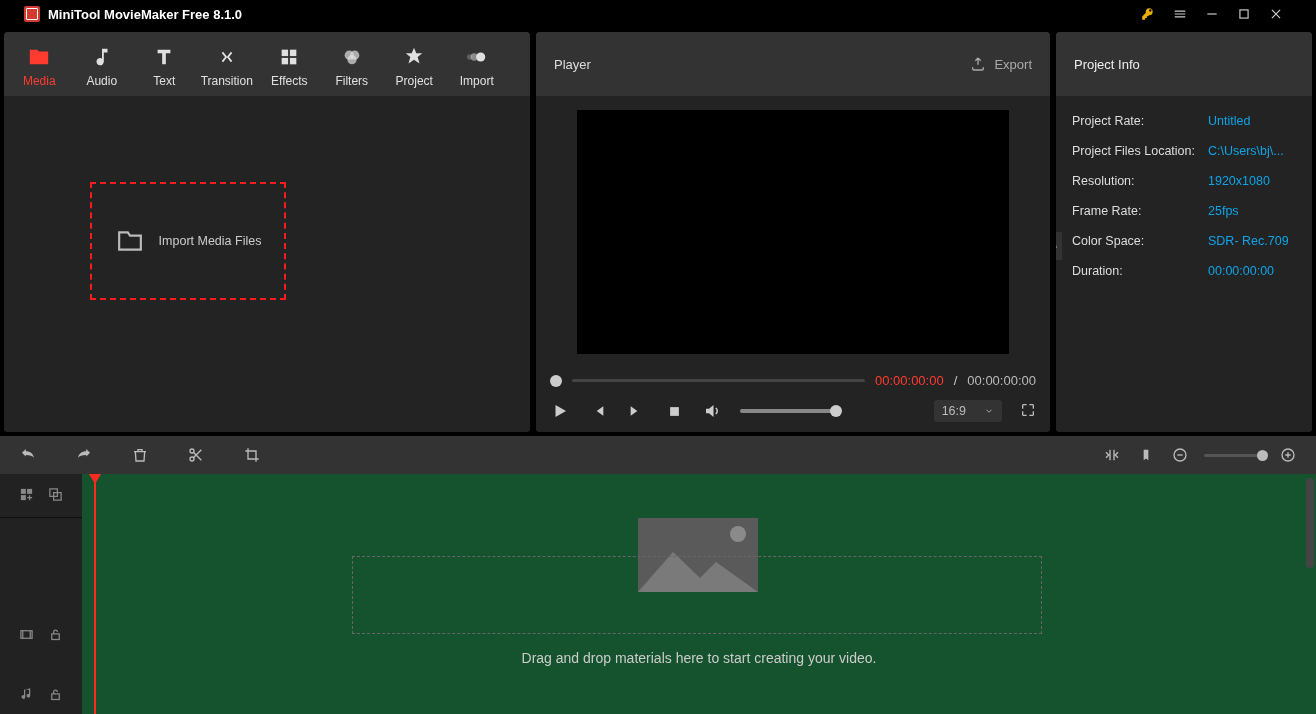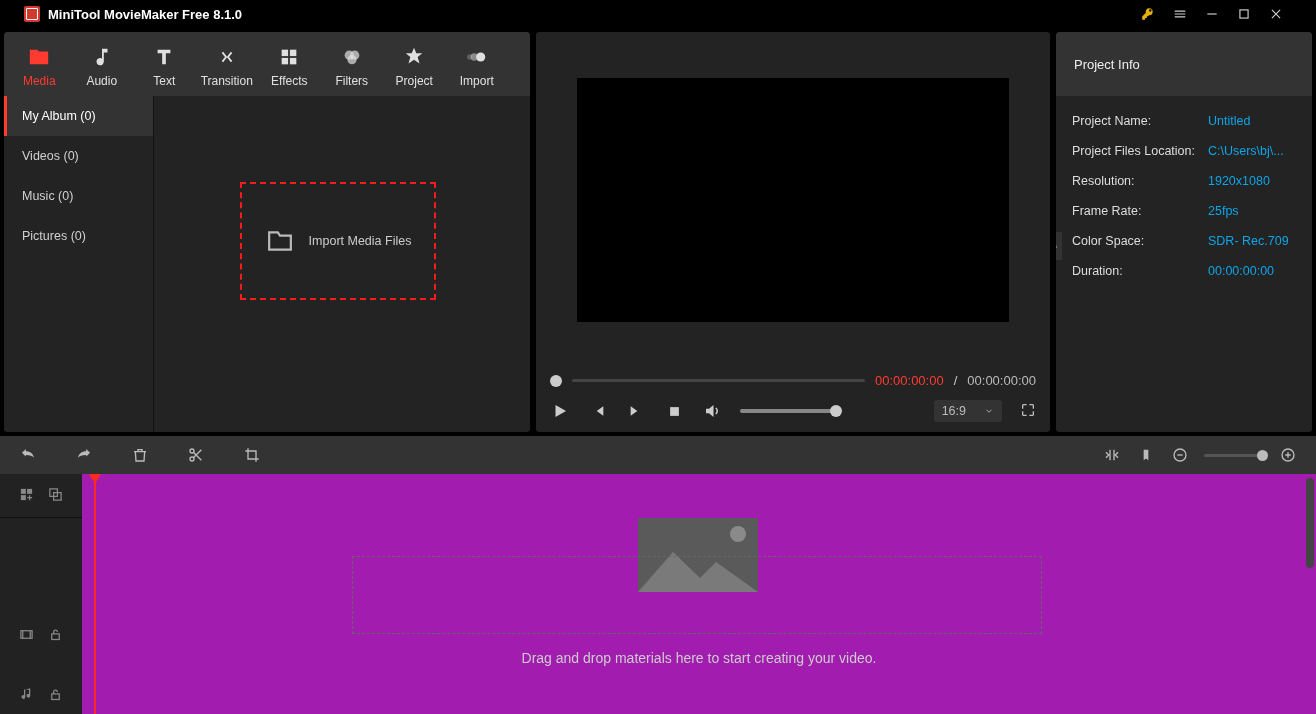--- a/index.html
+++ b/index.html
@@ -75,21 +75,21 @@
 .zoom-group { display:flex; align-items:center; gap:14px; }
 .zoom-track { width:60px; height:3px; background:#555; position:relative; border-radius:2px; }
 .zoom-track::after { content:""; position:absolute; right:-4px; top:-4px; width:11px; height:11px; background:#bbb; border-radius:50%; }
 
 .timeline { flex:1; display:flex; background:#1a1a1a; }
 .track-heads { width:82px; background:#222; display:flex; flex-direction:column; }
 .head-row { height:36px; display:flex; align-items:center; justify-content:center; gap:14px; color:#888; }
 .head-row.first { height:44px; border-bottom:1px solid #111; }
 .head-row svg { width:15px; height:15px; }
 .head-spacer-lg { flex:1; }
-.track-area { flex:1; position:relative; background:#a21caf; overflow:hidden; }
+.track-area { flex:1; position:relative; background:#14532d; overflow:hidden; }
 .playhead { position:absolute; left:12px; top:0; bottom:0; width:2px; background:#ff2a1f; }
 .playhead::before { content:""; position:absolute; top:0; left:-5px; width:12px; height:10px; background:#ff2a1f; clip-path:polygon(0 0,100% 0,50% 100%); }
 
 .drop-zone { position:absolute; left:270px; top:82px; width:690px; height:78px; border:1px dashed #666; }
 .drop-thumb { position:absolute; left:556px; top:44px; width:120px; height:74px; background:#5a5a5a; display:flex; align-items:center; justify-content:center; }
 .drop-thumb svg { width:120px; height:74px; }
 .drop-text { position:absolute; left:0; right:0; top:176px; text-align:center; color:#ccc; font-size:14px; }
 .vscroll { position:absolute; right:2px; top:4px; width:8px; height:90px; background:#444; border-radius:4px; }
 
 svg { fill:currentColor; }
@@ -185,40 +185,44 @@
           <svg viewBox="0 0 24 24">
               <circle cx="16" cy="12" r="5"></circle>
               <circle cx="9" cy="12" r="4" fill-opacity=".5"></circle>
               <circle cx="4" cy="12" r="3" fill-opacity=".25"></circle>
             </svg>
           <span>Import</span>
         </div>
       </div>
 
       <div class="media-body">
-        <div class="sidenav">
-          <div class="sidenav-item active">My Album (0)</div>
-          <div class="sidenav-item">Videos (0)</div>
-          <div class="sidenav-item">Music (0)</div>
-          <div class="sidenav-item">Pictures (0)</div>
-        </div>
         <div class="media-main">
           <div class="media-content">
             <div class="import-box">
               <svg viewBox="0 0 24 24">
                   <path d="M10 4H2v16h20V7H12l-2-3z" fill="none" stroke="currentColor" stroke-width="2"></path>
                 </svg>
               <span>Import Media Files</span>
             </div>
           </div>
         </div>
       </div>
     </div>
 
     <div class="panel center-panel">
+      <div class="player-header">
+        <span>Player</span>
+        <div class="spacer"></div>
+        <div class="export-btn">
+          <svg width="16" height="16" viewBox="0 0 24 24">
+              <path d="M12 3v10m0-10l-4 4m4-4l4 4M4 17v2a2 2 0 0 0 2 2h12a2 2 0 0 0 2-2v-2" fill="none" stroke="currentColor" stroke-width="2"></path>
+            </svg>
+          <span>Export</span>
+        </div>
+      </div>
       <div class="preview">
         <div class="preview-canvas"></div>
       </div>
       <div class="player-controls">
         <div class="seek-row">
           <div class="seek-dot"></div>
           <div class="seek-track"></div>
           <span class="time-cur">00:00:00:00</span>
           <span> / </span>
           <span class="time-dur">00:00:00:00</span>
@@ -265,21 +269,21 @@
       </div>
     </div>
 
     <div class="panel right-panel">
       <div class="collapse-handle">›</div>
       <div class="right-header">
         <span>Project Info</span>
       </div>
       <div class="info-body">
         <div class="info-row">
-            <div class="k">Project Name:</div>
+            <div class="k">Project Rate:</div>
             <div class="v">Untitled</div>
           </div>
         <div class="info-row">
             <div class="k">Project Files Location:</div>
             <div class="v">C:\Users\bj\...</div>
           </div>
         <div class="info-row">
             <div class="k">Resolution:</div>
             <div class="v">1920x1080</div>
           </div>

